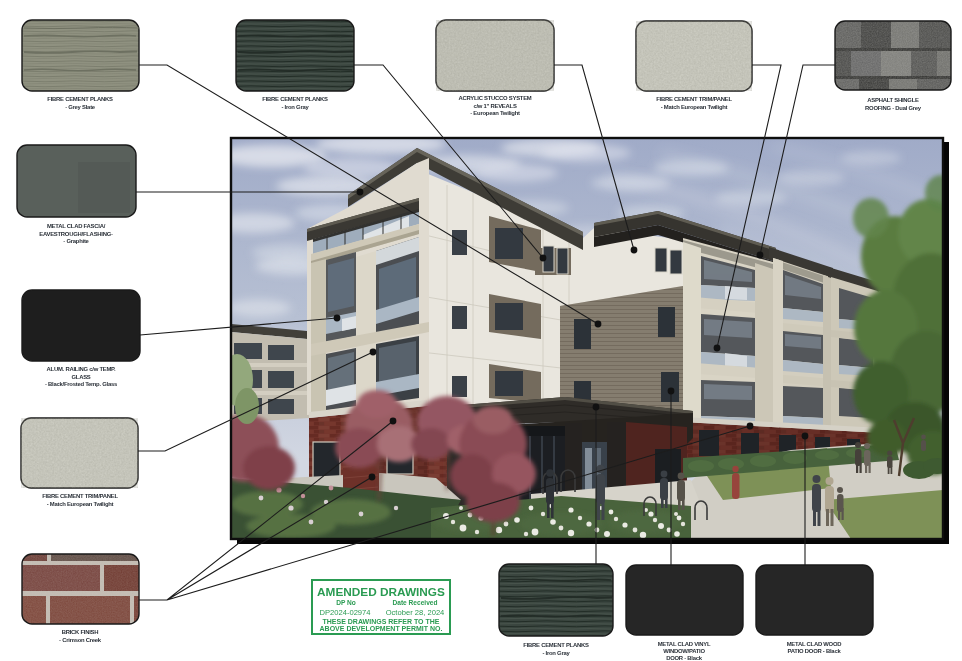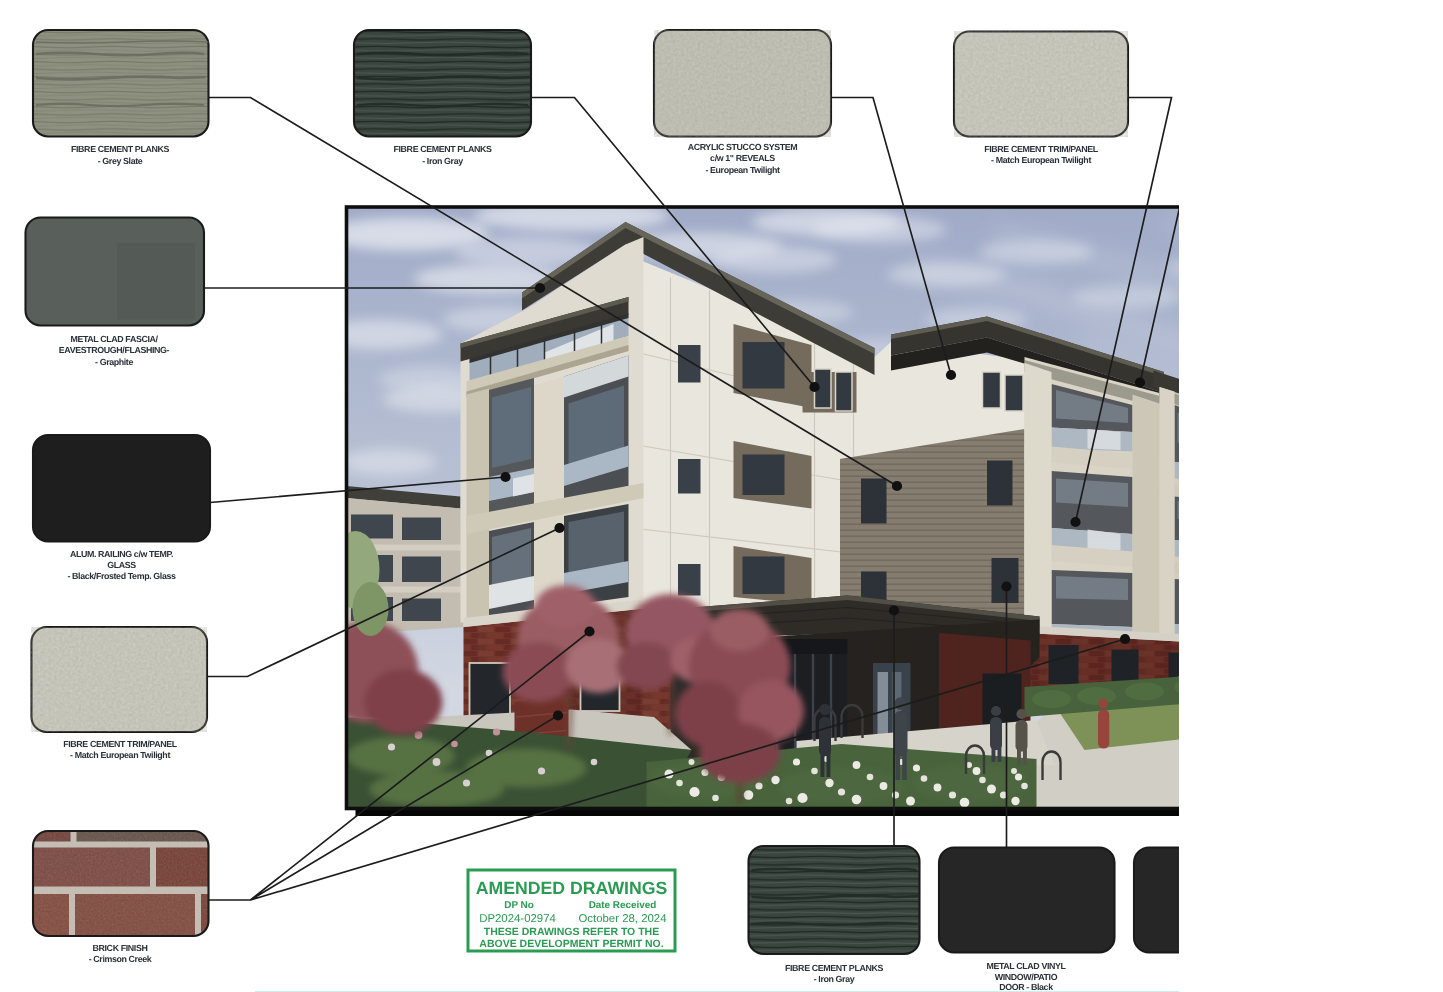--- a/index.html
+++ b/index.html
@@ -1,16 +1,16 @@
 <!DOCTYPE html>
 <html><head>
 <meta charset="utf-8">
 <style>
   html,body{margin:0;padding:0;background:#ffffff;}
-  .page{position:relative;width:786px;height:661px;background:#14b8a6;overflow:hidden;
+  .page{position:relative;width:962px;height:661px;background:#fdba74;overflow:hidden;
         font-family:"Liberation Sans", sans-serif;}
   svg{display:block;}
   text{font-family:"Liberation Sans", sans-serif;}
 </style>
 </head>
 <body>
 <div class="page">
 <svg width="962" height="661" viewBox="0 0 962 661">
 <defs>
 

